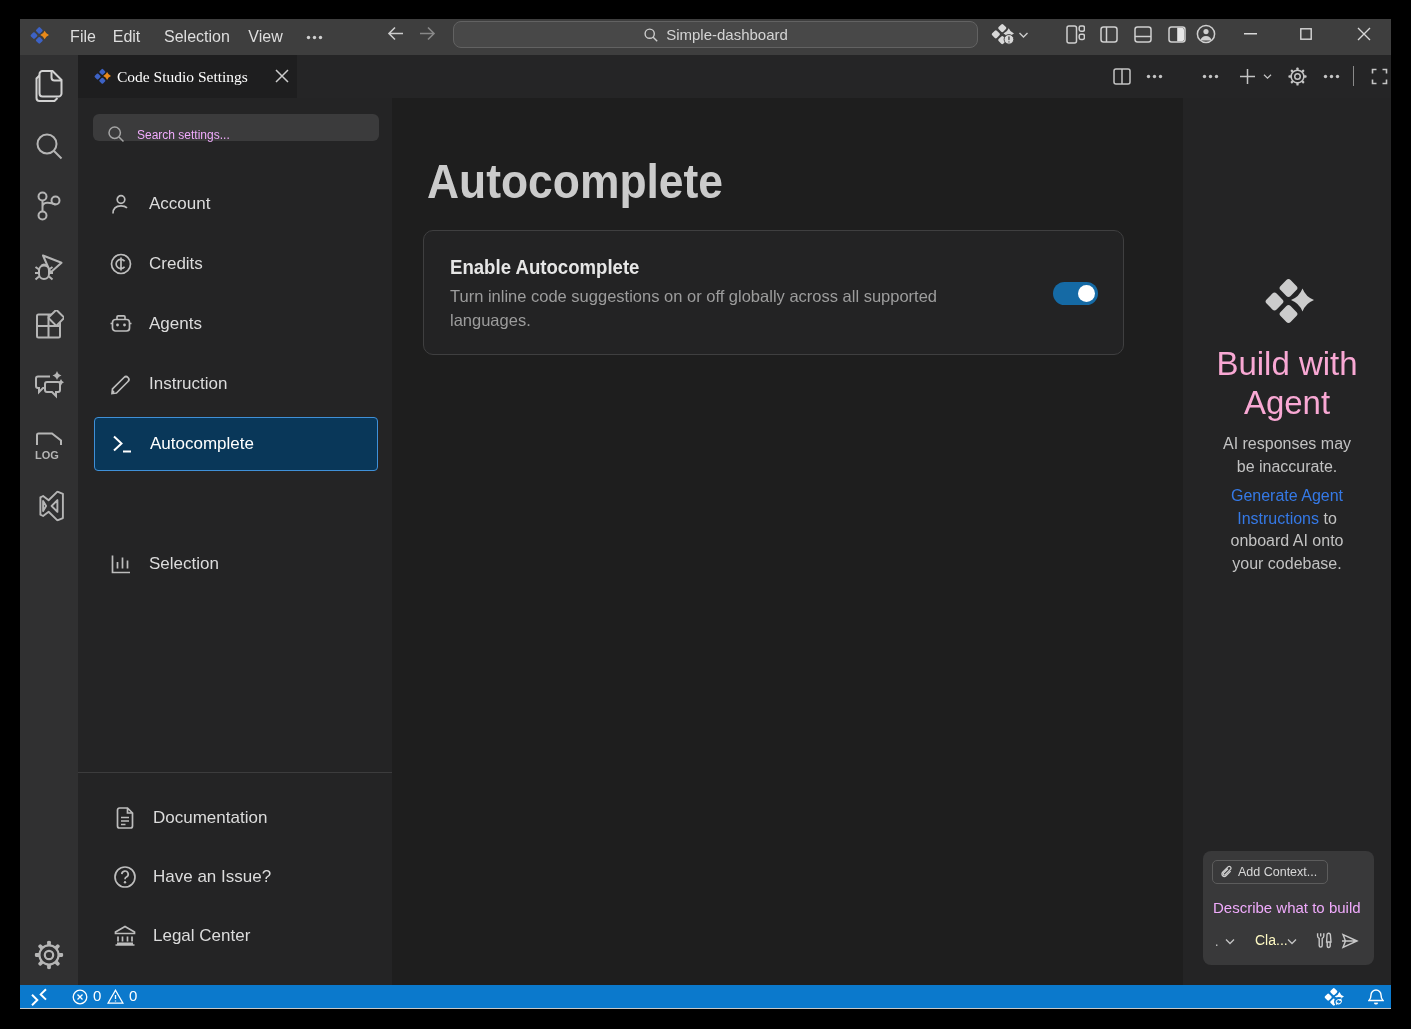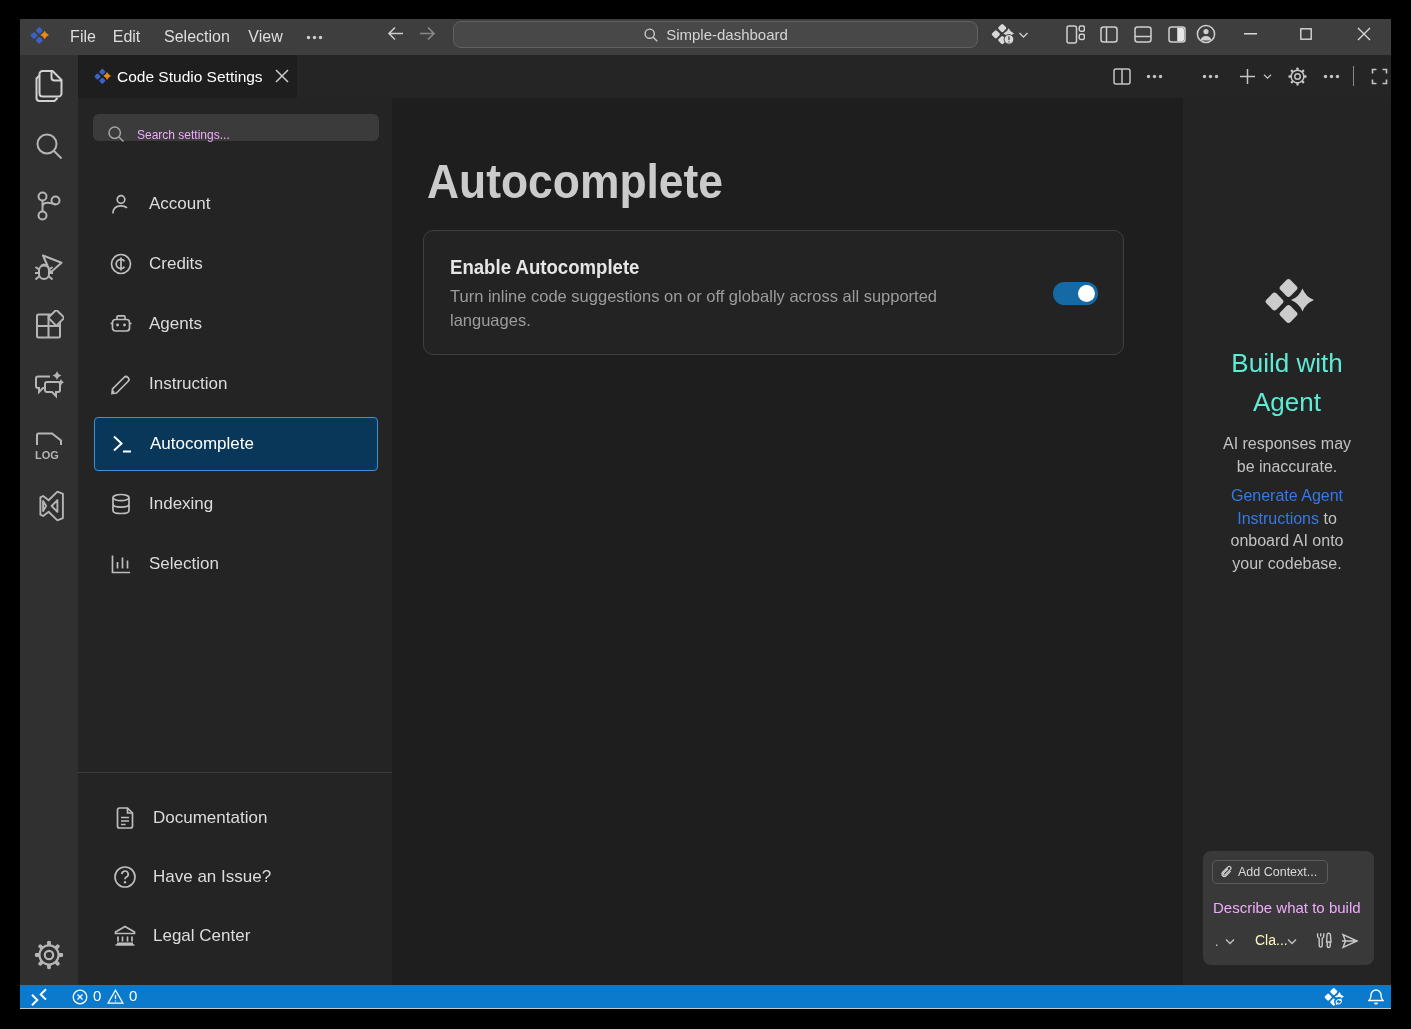--- a/index.html
+++ b/index.html
@@ -5,21 +5,21 @@
   * { margin:0; padding:0; box-sizing:border-box; }
   html,body { width:1411px; height:1029px; background:#000; overflow:hidden; }
   body { font-family:"Liberation Sans", sans-serif; }
   #win { position:absolute; left:20px; top:19px; width:1371px; height:990px; background:#1e1e1e; }
   .abs { position:absolute; }
   
   #titlebar { position:absolute; left:0; top:0; width:1371px; height:36px; background:#3e3e3e; }
   .menu { position:absolute; top:0; height:36px; line-height:36px; color:#dedede; font-size:16px; }
   
   #tabrow { position:absolute; left:58px; top:36px; width:1313px; height:43px; background:#252526; }
-  #tab { position:absolute; left:0; top:0; width:219px; height:43px; background:#1e1e1f; color:#ffffff; font-size:15.5px; }
+  #tab { position:absolute; left:0; top:0; width:219px; height:43px; background:#1e1e1f; color:#ffffff; font-size:15.5px;font-family:Liberation Serif, serif; }
   
   #actbar { position:absolute; left:0; top:36px; width:58px; height:930px; background:#303031; }
   .aicon { position:absolute; left:50%; transform:translate(-50%,-50%); }
   
   #nav { position:absolute; left:58px; top:79px; width:314px; height:887px; background:#242425; }
   .navitem { position:absolute; left:16px; width:284px; height:54px; color:#dcdcdc; font-size:17px; }
   .navitem .lbl { position:absolute; left:55px; top:50%; transform:translateY(-50%); }
   .navitem .ico { position:absolute; left:27px; top:50%; transform:translate(-50%,-50%); }
   .navitem.sel { background:#093759; border:1px solid #3f90d8; border-radius:4px; color:#ffffff; }
   
@@ -264,27 +264,20 @@
           <path d="M4 18 L2.5 19.5 M6.5 20 L18 8.5 a2.8 2.8 0 0 0 -4 -4 L2.5 16 L2 20.5 Z"></path>
         </svg>
       <span class="lbl">Instruction</span>
     </div>
     <div class="navitem sel" style="top:319px">
       <svg class="ico" width="22" height="22" viewBox="0 0 22 22" fill="none" stroke="#ffffff" stroke-width="2">
           <path d="M3 3.5 L10.5 10.5 L3 17.5 M12 18.5 H20"></path>
         </svg>
       <span class="lbl">Autocomplete</span>
     </div>
-    <div class="navitem" style="top:379px">
-      <svg class="ico" width="22" height="22" viewBox="0 0 22 22" fill="none" stroke="#bdbdbd" stroke-width="1.7">
-          <ellipse cx="11" cy="4.6" rx="8" ry="3.1"></ellipse>
-          <path d="M3 4.6 V17.4 Q3 20.5 11 20.5 Q19 20.5 19 17.4 V4.6 M3 11 Q3 14.1 11 14.1 Q19 14.1 19 11"></path>
-        </svg>
-      <span class="lbl">Indexing</span>
-    </div>
     <div class="navitem" style="top:439px">
       <svg class="ico" width="22" height="22" viewBox="0 0 22 22" fill="none" stroke="#bdbdbd" stroke-width="1.7">
           <path d="M2.5 2.5 V19.5 H20"></path>
           <path d="M7.5 15.5 V9 M12.5 15.5 V4.5 M17.5 15.5 V7.5"></path>
         </svg>
       <span class="lbl">Selection</span>
     </div>
     <div class="abs" style="left:0;top:674px;width:314px;height:1px;background:#3c3c3d"></div>
     <div class="navitem" style="top:693px;left:20px">
       <svg class="ico" width="21" height="23" viewBox="0 0 21 23" fill="none" stroke="#bdbdbd" stroke-width="1.7">
@@ -320,21 +313,21 @@
   </div>
   <div id="side">
     <svg class="abs" style="left:81px;top:179px" width="50" height="46" viewBox="0 0 50 46">
       <g fill="#cccccc">
         <rect x="17.4" y="3.9" width="14.2" height="14.2" rx="3" transform="rotate(45 24.5 11)"></rect>
         <rect x="3.4" y="17.4" width="14.2" height="14.2" rx="3" transform="rotate(45 10.5 24.5)"></rect>
         <rect x="17.4" y="29.9" width="14.2" height="14.2" rx="3" transform="rotate(45 24.5 37)"></rect>
         <path d="M38.5 11.5 Q41.7 19.8 50 23 Q41.7 26.2 38.5 34.5 Q35.3 26.2 27 23 Q35.3 19.8 38.5 11.5 Z"></path>
       </g>
     </svg>
-    <div class="abs" style="left:0;top:246px;width:208px;text-align:center;font-size:26px;color:#5eead4;line-height:39px">Build with<br>Agent</div>
+    <div class="abs" style="left:0;top:246px;width:208px;text-align:center;font-size:33px;color:#f9a8d4;line-height:39px">Build with<br>Agent</div>
     <div class="abs" style="left:0;top:335px;width:208px;text-align:center;font-size:16px;color:#c2c2c2;line-height:22.5px">AI responses may<br>be inaccurate.</div>
     <div class="abs" style="left:0;top:387px;width:208px;text-align:center;font-size:16px;color:#c2c2c2;line-height:22.7px"><span style="color:#3579e6">Generate Agent<br>Instructions</span> to<br>onboard AI onto<br>your codebase.</div>
     <div class="abs" style="left:20px;top:753px;width:171px;height:114px;background:#39393a;border-radius:8px">
       <div class="abs" style="left:9px;top:9px;height:24px;border:1px solid #5c5c5c;border-radius:5px;font-size:12.5px;color:#d8d8d8;line-height:22px;padding:0 10px 0 7px">
         <svg style="vertical-align:-3px;margin-right:5px" width="13" height="14" viewBox="0 0 14 15" fill="none" stroke="#d0d0d0" stroke-width="1.3">
             <path d="M11.5 6.5 L6.5 11.5 a2.6 2.6 0 0 1 -3.7 -3.7 L8.6 2 a1.9 1.9 0 0 1 2.7 2.7 L5.6 10.4 a1.2 1.2 0 0 1 -1.7 -1.7 L8.5 4"></path>
           </svg>Add Context...
       </div>
       <div class="abs" style="left:10px;top:48px;width:158px;font-size:15px;color:#f0abfc;white-space:nowrap;overflow:hidden">Describe what to build</div>
       <div class="abs" style="left:12px;top:84px;font-size:12.5px;color:#cccccc">.</div>

